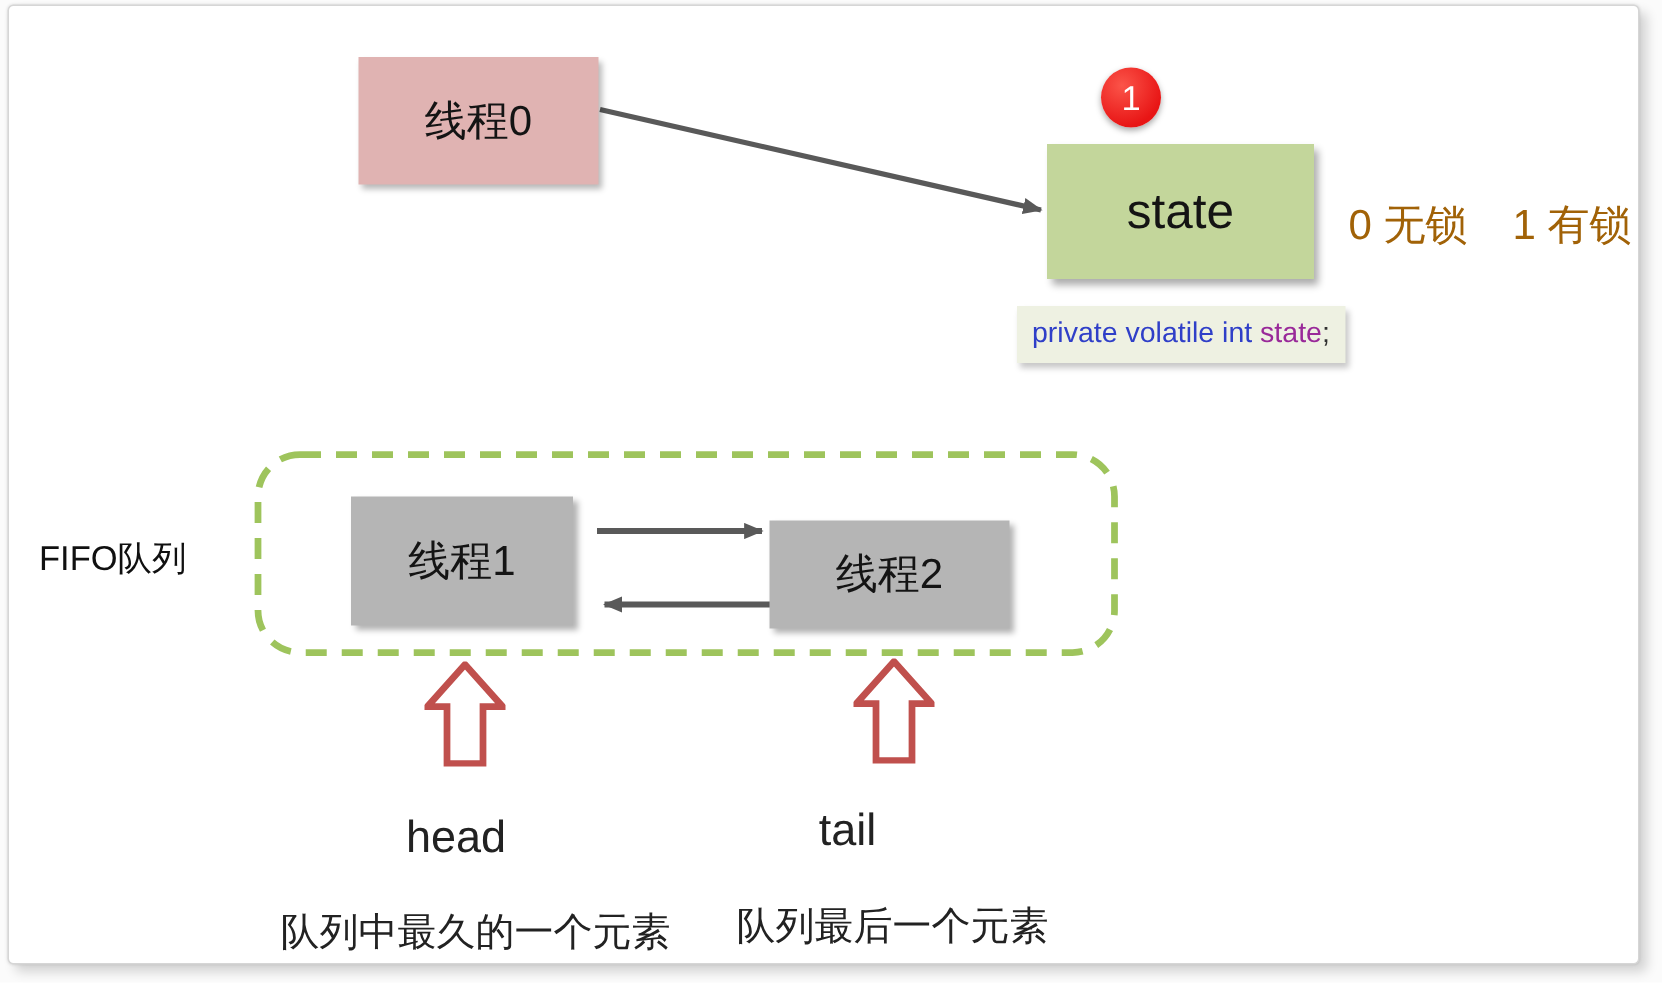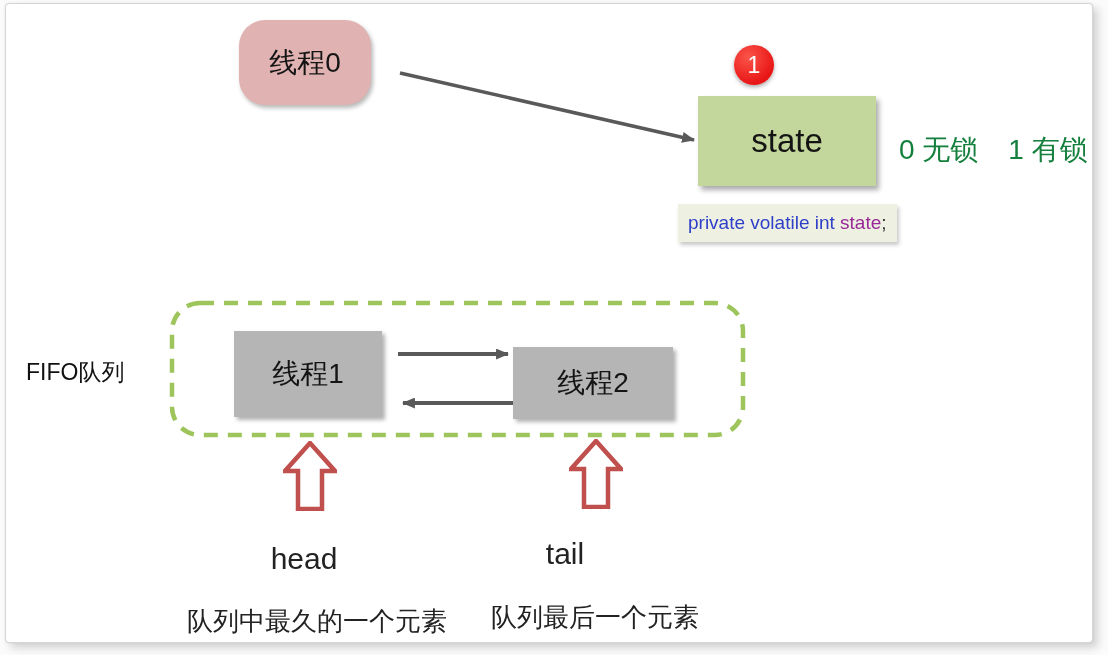--- a/index.html
+++ b/index.html
@@ -24,37 +24,37 @@
   .card{
     position:absolute;left:5px;top:3px;width:1088px;height:640px;
     background:#ffffff;border:1px solid #d6d6d6;border-radius:4px;
     box-shadow:5px 5px 8px rgba(0,0,0,0.16), 0 0 2px rgba(0,0,0,0.10);
   }
   .overlay{position:absolute;left:0;top:0;z-index:1;pointer-events:none;}
   .box{
     position:absolute;z-index:2;display:flex;align-items:center;justify-content:center;
     font-size:28px;color:#141414;
   }
-  .box-thread0{left:233px;top:16px;width:132px;height:85px;background:var(--thread0-fill);
-    box-shadow:2px 3px 4px rgba(0,0,0,0.28);border-radius:26px;}
+  .box-thread0{left:233px;top:34px;width:160px;height:85px;background:var(--thread0-fill);
+    box-shadow:2px 3px 4px rgba(0,0,0,0.28);}
   .box-state{left:692px;top:92px;width:178px;height:90px;background:var(--state-fill);
     font-size:33px;box-shadow:3px 4px 5px rgba(0,0,0,0.33);}
   .box-thread1{left:228px;top:327px;width:148px;height:86px;background:var(--queue-box-fill);
     box-shadow:3px 3px 4px rgba(0,0,0,0.30);}
   .box-thread2{left:507px;top:343px;width:160px;height:72px;background:var(--queue-box-fill);
     box-shadow:3px 3px 4px rgba(0,0,0,0.30);}
   .badge{
     position:absolute;z-index:3;left:728px;top:41px;width:40px;height:40px;border-radius:50%;
     background:radial-gradient(circle at 35% 30%, #fb5449, var(--badge-red) 72%);
     color:#fff;font-size:23px;display:flex;align-items:center;justify-content:center;
     box-shadow:0 2px 4px rgba(0,0,0,0.35);
   }
   .legend{
     position:absolute;z-index:2;left:893px;top:127px;display:flex;gap:30px;
-    font-size:28px;color:#15803d;white-space:nowrap;
+    font-size:28px;color:#a16207;white-space:nowrap;
   }
   .code-box{
     position:absolute;z-index:2;left:672px;top:200px;height:38px;
     background:var(--code-bg);display:flex;align-items:center;padding:0 10px;
     font-size:19px;white-space:pre;box-shadow:2px 3px 4px rgba(0,0,0,0.22);
   }
   .code-keywords{color:var(--code-blue);}
   .code-variable{color:var(--code-purple);}
   .code-punct{color:#303030;}
   .fifo-label{position:absolute;z-index:2;left:20px;top:353px;font-size:23px;color:#101010;white-space:nowrap;}

